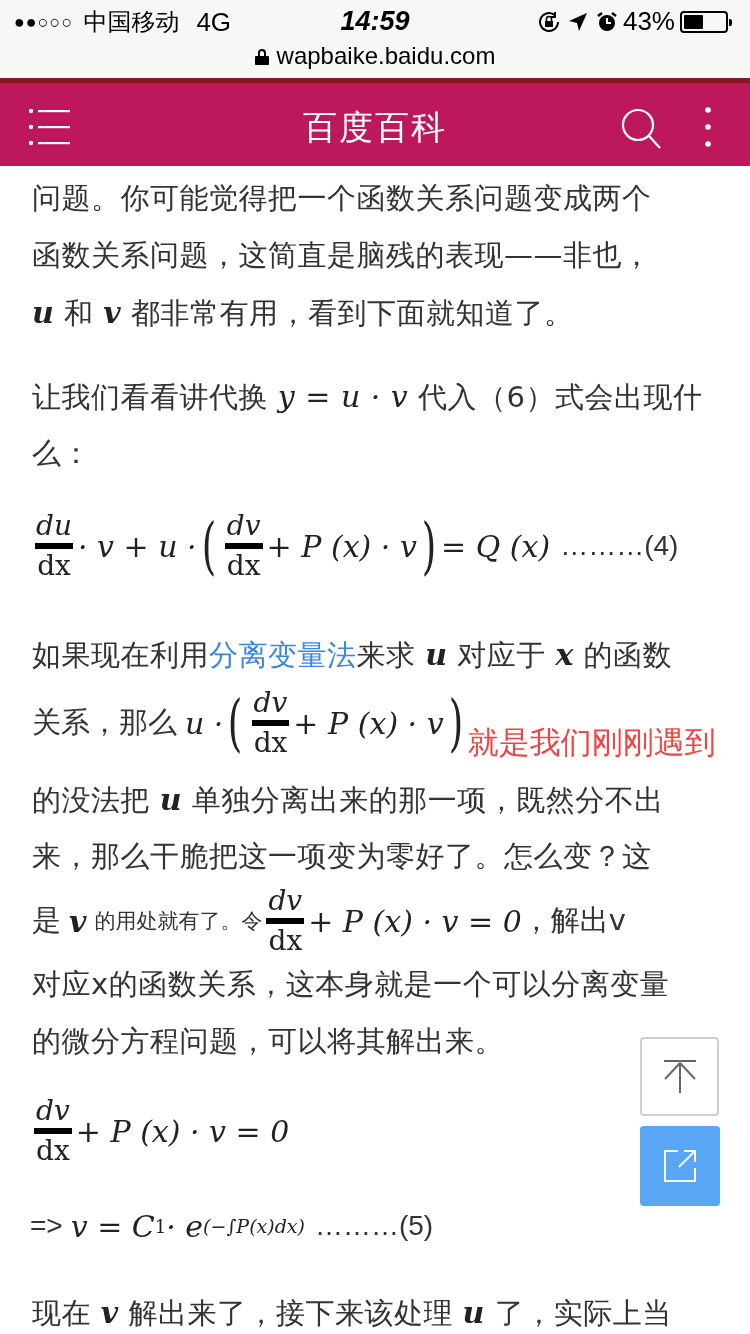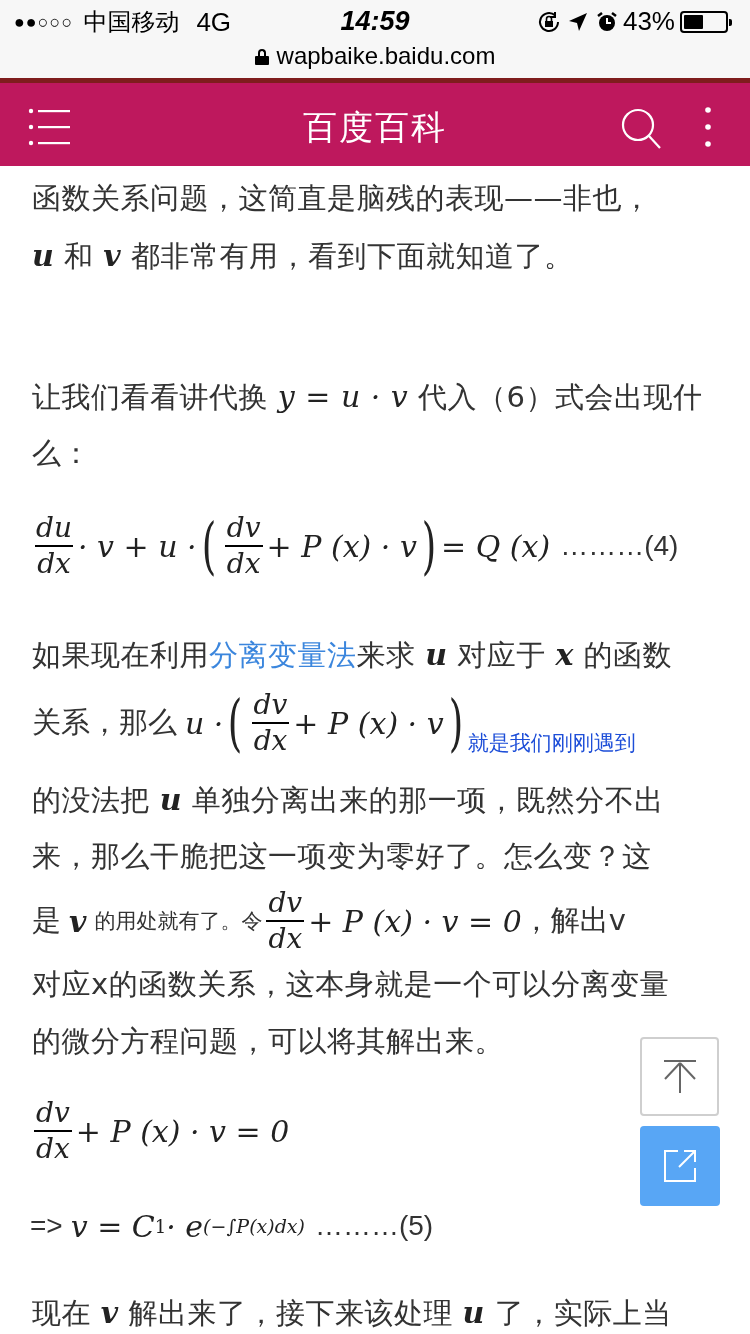--- a/index.html
+++ b/index.html
@@ -32,21 +32,21 @@
   .more-btn { position: absolute; left: 690px; top: 14px; width: 36px; height: 60px; }
 
   
   .content { position: absolute; top: 166px; left: 0; width: 750px; height: 1168px; overflow: hidden; }
   .para { position: absolute; left: 32px; width: 690px; font-size: 29px; color: #333; line-height: 57px; letter-spacing: 0.5px; }
   .line { display: block; white-space: nowrap; height: 57px; }
   .m { font-family: "DejaVu Serif", "Liberation Serif", serif; font-style: italic; font-size: 30px; color: #222; }
   .link { color: #3b86dd; }
   .frac { display: inline-flex; flex-direction: column; align-items: center; vertical-align: middle; margin: 0 4px; line-height: 1; }
   .frac .num { font-family: "DejaVu Serif", serif; font-style: italic; font-size: 28px; padding: 0 2px 3px; }
-  .frac .den { font-family: "DejaVu Serif", serif; font-style: italic; font-size: 28px; padding: 3px 2px 0; border-top: 2px solid #000000; }
+  .frac .den { font-family: "DejaVu Serif", serif; font-size: 28px; padding: 3px 2px 0; border-top: 6px solid #000000; }
   .bigparen { font-family: "DejaVu Serif", serif; font-size: 62px; font-weight: 200; vertical-align: middle; line-height: 1; color: #222; transform: scaleX(0.6); display: inline-block; }
   .eq { position: absolute; left: 30px; display: flex; align-items: center; white-space: nowrap; color: #222; }
   .eqnum { font-family: "Liberation Sans", sans-serif; font-size: 28px; color: #333; margin-left: 10px; }
   .sup { font-family: "DejaVu Serif", serif; font-size: 19px; vertical-align: 16px; font-style: italic; }
   .sub { font-family: "DejaVu Serif", serif; font-size: 18px; vertical-align: -8px; }
 
   
   .float-top { position: absolute; left: 640px; top: 1037px; width: 79px; height: 79px; background: #fff; border: 2px solid #cfcfcf; border-radius: 4px; display: flex; align-items: center; justify-content: center; }
   .float-share { position: absolute; left: 640px; top: 1126px; width: 80px; height: 80px; background: #58a6f5; border-radius: 4px; display: flex; align-items: center; justify-content: center; }
 </style>
@@ -121,20 +121,21 @@
       <circle cx="18" cy="13" r="2.8" fill="#fff"></circle>
         <circle cx="18" cy="30" r="2.8" fill="#fff"></circle>
         <circle cx="18" cy="47" r="2.8" fill="#fff"></circle>
     </svg>
   </div>
 </div>
 
 <div class="content">
 
   <div class="para" style="top:4px;">
+    <span class="line">问题。你可能觉得把一个函数关系问题变成两个</span>
     <span class="line">函数关系问题，这简直是脑残的表现——非也，</span>
     <span class="line"><span class="m" style="font-weight:bold">u</span> <span>和</span> <span class="m" style="font-weight:bold">v</span> <span>都非常有用，看到下面就知道了。</span></span>
   </div>
 
   <div class="para" style="top:202px;">
     <span class="line"><span>让我们看看讲代换</span> <span class="m">y = u · v</span> <span>代入（6）式会出现什</span></span>
     <span class="line">么：</span>
   </div>
 
   <div class="eq" style="top:335px;height:90px;">
@@ -160,21 +161,21 @@
   <div class="eq" style="left:32px;top:512px;height:90px;text-align:center;">
     <span style="font-size:29px;color:#333;">关系，那么</span>
     <span class="m" style="margin-left:8px">u ·</span>
     <span class="bigparen">(</span>
     <span class="frac">
         <span class="num">dv</span>
         <span class="den">dx</span>
       </span>
     <span class="m">+ P (x) · v</span>
     <span class="bigparen">)</span>
-    <span style="font-size:21px;color:#1d4ed8;margin-top:40px;">就是我们刚刚遇到</span>
+    <span style="font-size:31px;color:#ef4444;margin-top:40px;">就是我们刚刚遇到</span>
   </div>
   <div class="para" style="top:605px;">
     <span class="line"><span>的没法把</span> <span class="m" style="font-weight:bold">u</span> <span>单独分离出来的那一项，既然分不出</span></span>
     <span class="line">来，那么干脆把这一项变为零好了。怎么变？这</span>
   </div>
   <div class="eq" style="left:32px;top:715px;height:80px;">
     <span style="font-size:29px;color:#333;">是</span>
     <span class="m" style="font-weight:bold;margin:0 8px">v</span>
     <span style="font-size:21px;color:#333;">的用处就有了。令</span>
     <span class="frac">

